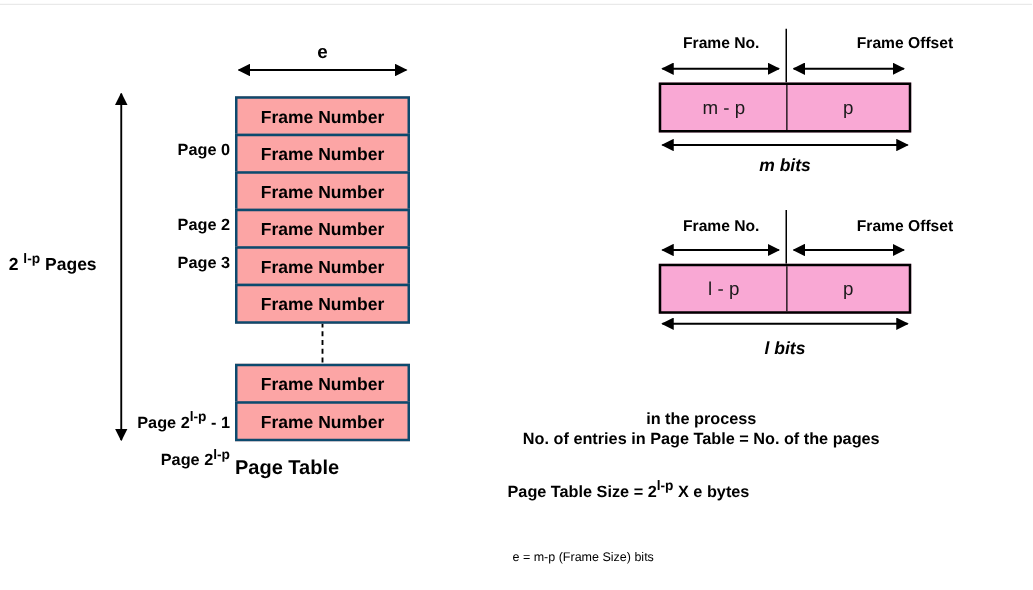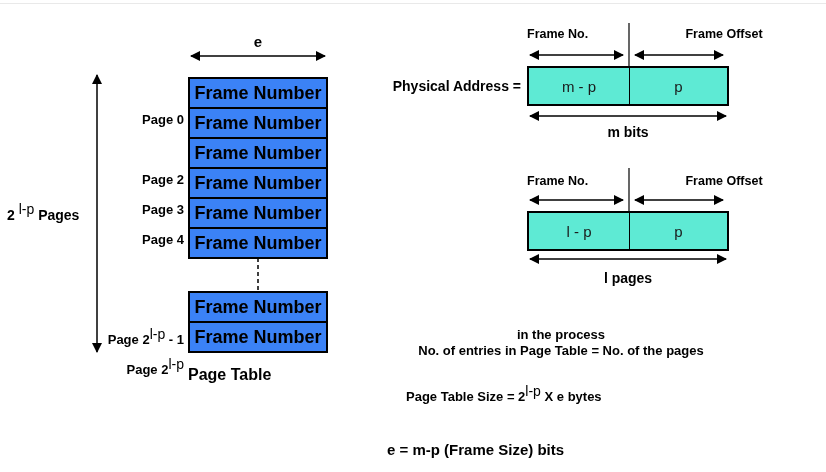--- a/index.html
+++ b/index.html
@@ -4,62 +4,62 @@
 <style>
   html,body { margin:0; padding:0; background:#ffffff; }
   .canvas {
     position:relative; width:826px; height:472px; background:#ffffff;
     font-family:"Liberation Sans","DejaVu Sans",sans-serif; color:#000;
     overflow:hidden;
   }
   .top-hairline { position:absolute; left:0; top:3px; width:826px; height:1px; background:#e9e9e9; }
   .arrows { position:absolute; left:0; top:0; pointer-events:none; }
 
-  sup { font-size:14px; font-weight:normal; }
+  sup { font-size:11px; font-weight:bold; }
 
   
   .pt-cell {
     position:absolute; left:188px; width:140px; height:32px;
-    box-sizing:border-box; border:2px solid #000000; background:#3b82f6;
+    box-sizing:border-box; border:2px solid #0c4a6e; background:#fca5a5;
     display:flex; align-items:center; justify-content:center;
-    font-weight:bold; font-size:18px;
+    font-weight:bold; font-size:14px;
   }
   .row-label {
     position:absolute; left:60px; width:124px; height:30px; line-height:30px;
     text-align:right; font-weight:bold; font-size:13px;margin-top:28px;
   }
   .e-label { position:absolute; left:188px; width:140px; top:33px; text-align:center;
     font-weight:bold; font-size:15px; }
   .pages-label { position:absolute; left:7px; top:201px; font-weight:bold; font-size:14px; }
   .pt-caption { position:absolute; left:188px; width:140px; top:366px; text-align:left;
     font-weight:bold; font-size:16px; }
 
   
   .addr-label { position:absolute; left:352px; width:169px; height:40px; line-height:40px;
     text-align:right; font-weight:bold; font-size:14px; }
   .addr-box {
     position:absolute; left:527px; width:202px; height:40px; box-sizing:border-box;
-    border:2px solid #000; background:#5eead4; display:flex;
+    border:2px solid #000; background:#f9a8d4; display:flex;
   }
   .addr-field1 { width:100px; border-right:1.5px solid #000; display:flex;
     align-items:center; justify-content:center; font-size:15px; color:#1a1a1a; }
   .addr-field2 { flex:1; display:flex; align-items:center; justify-content:center;
     font-size:15px; color:#1a1a1a; }
-  .hdr1 { position:absolute; left:527px; width:100px; 
+  .hdr1 { position:absolute; left:527px; width:100px; text-align:center;
     font-weight:bold; font-size:12.5px; }
   .hdr2 { position:absolute; left:631px; width:98px; text-align:center;
     font-weight:bold; font-size:12.5px;padding-left:44px; }
   .bits-label { position:absolute; left:527px; width:202px; text-align:center;
-    font-weight:bold; font-size:14px; }
+    font-weight:bold; font-size:14px;font-style:italic; }
 
   
   .note-entries { position:absolute; left:400px; width:322px; top:327px; text-align:center;
     font-weight:bold; font-size:13px; line-height:15.5px; }
   .note-size { position:absolute; left:406px; top:383px; font-weight:bold; font-size:13px; }
-  .note-frame { position:absolute; left:387px; top:441px; font-weight:bold; font-size:15px; }
+  .note-frame { position:absolute; left:410px; top:441px; font-weight:normal; font-size:10px; }
 </style>
 </head>
 <body>
 
 <div class="canvas">
   <div class="top-hairline"></div>
 
   <svg class="arrows" width="826" height="472" viewBox="0 0 826 472">
     <defs>
       <marker id="arr" viewBox="0 0 10 10" refX="9" refY="5" markerWidth="10" markerHeight="10" orient="auto-start-reverse" markerUnits="userSpaceOnUse">
@@ -81,51 +81,49 @@
     <line x1="530" y1="259" x2="726" y2="259" stroke="#000" stroke-width="1.5" marker-start="url(#arr)" marker-end="url(#arr)"></line>
   </svg>
 
   <div class="e-label">e</div>
 
   <div class="pages-label"><span>2 </span><sup>l-p</sup><span> Pages</span></div>
 
   <div class="row-label" style="top:77px"><span>Page 0</span></div>
   <div class="row-label" style="top:137px"><span>Page 2</span></div>
   <div class="row-label" style="top:167px"><span>Page 3</span></div>
-  <div class="row-label" style="top:197px"><span>Page 4</span></div>
   <div class="row-label" style="top:291px"><span>Page 2</span><sup>l-p</sup><span> - 1</span></div>
   <div class="row-label" style="top:321px"><span>Page 2</span><sup>l-p</sup><span></span></div>
 
   <div class="pt-cell" style="top:77px">Frame Number</div>
   <div class="pt-cell" style="top:107px">Frame Number</div>
   <div class="pt-cell" style="top:137px">Frame Number</div>
   <div class="pt-cell" style="top:167px">Frame Number</div>
   <div class="pt-cell" style="top:197px">Frame Number</div>
   <div class="pt-cell" style="top:227px">Frame Number</div>
   <div class="pt-cell" style="top:291px">Frame Number</div>
   <div class="pt-cell" style="top:321px">Frame Number</div>
 
   <div class="pt-caption">Page Table</div>
 
   <div class="hdr1" style="top:27px">Frame No.</div>
   <div class="hdr2" style="top:27px">Frame Offset</div>
-  <div class="addr-label" style="top:66px">Physical Address =</div>
   <div class="addr-box" style="top:66px">
     <div class="addr-field1">m - p</div>
     <div class="addr-field2">p</div>
   </div>
   <div class="bits-label" style="top:124px">m bits</div>
 
   <div class="hdr1" style="top:174px">Frame No.</div>
   <div class="hdr2" style="top:174px">Frame Offset</div>
   <div class="addr-box" style="top:211px">
     <div class="addr-field1">l - p</div>
     <div class="addr-field2">p</div>
   </div>
-  <div class="bits-label" style="top:270px">l pages</div>
+  <div class="bits-label" style="top:270px">l bits</div>
 
   <div class="note-entries">
     <div>in the process</div>
     <div>No. of entries in Page Table = No. of the pages</div>
   </div>
   <div class="note-size"><span>Page Table Size = 2</span><sup>l-p</sup><span> X e bytes</span></div>
   <div class="note-frame">e = m-p (Frame Size) bits</div>
 </div>
 
 </body></html>

